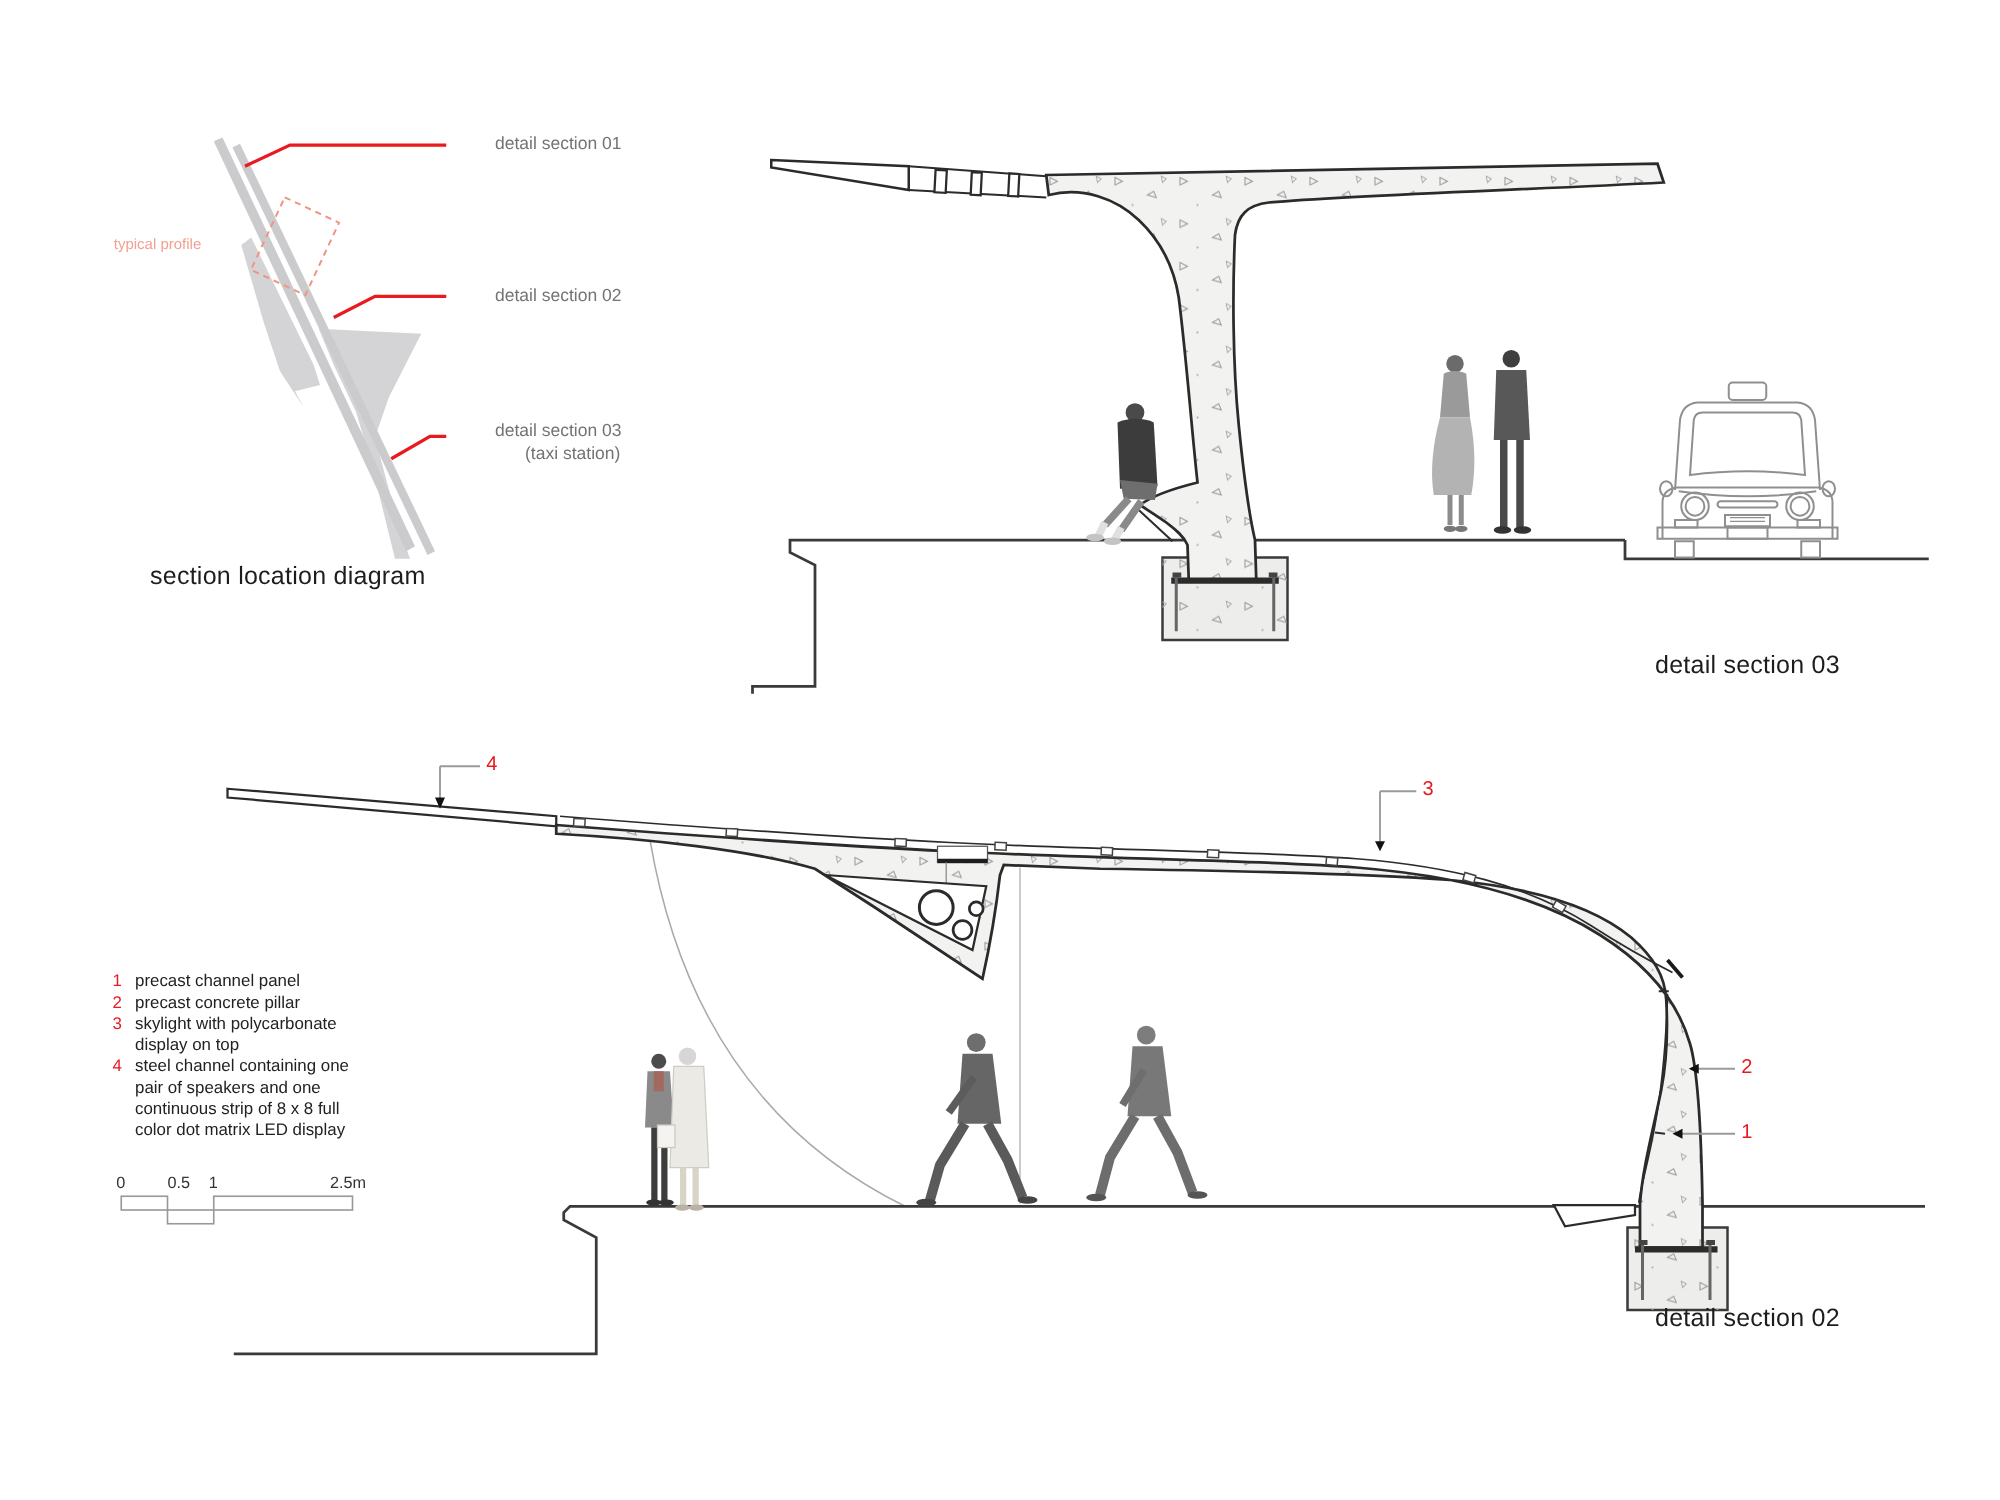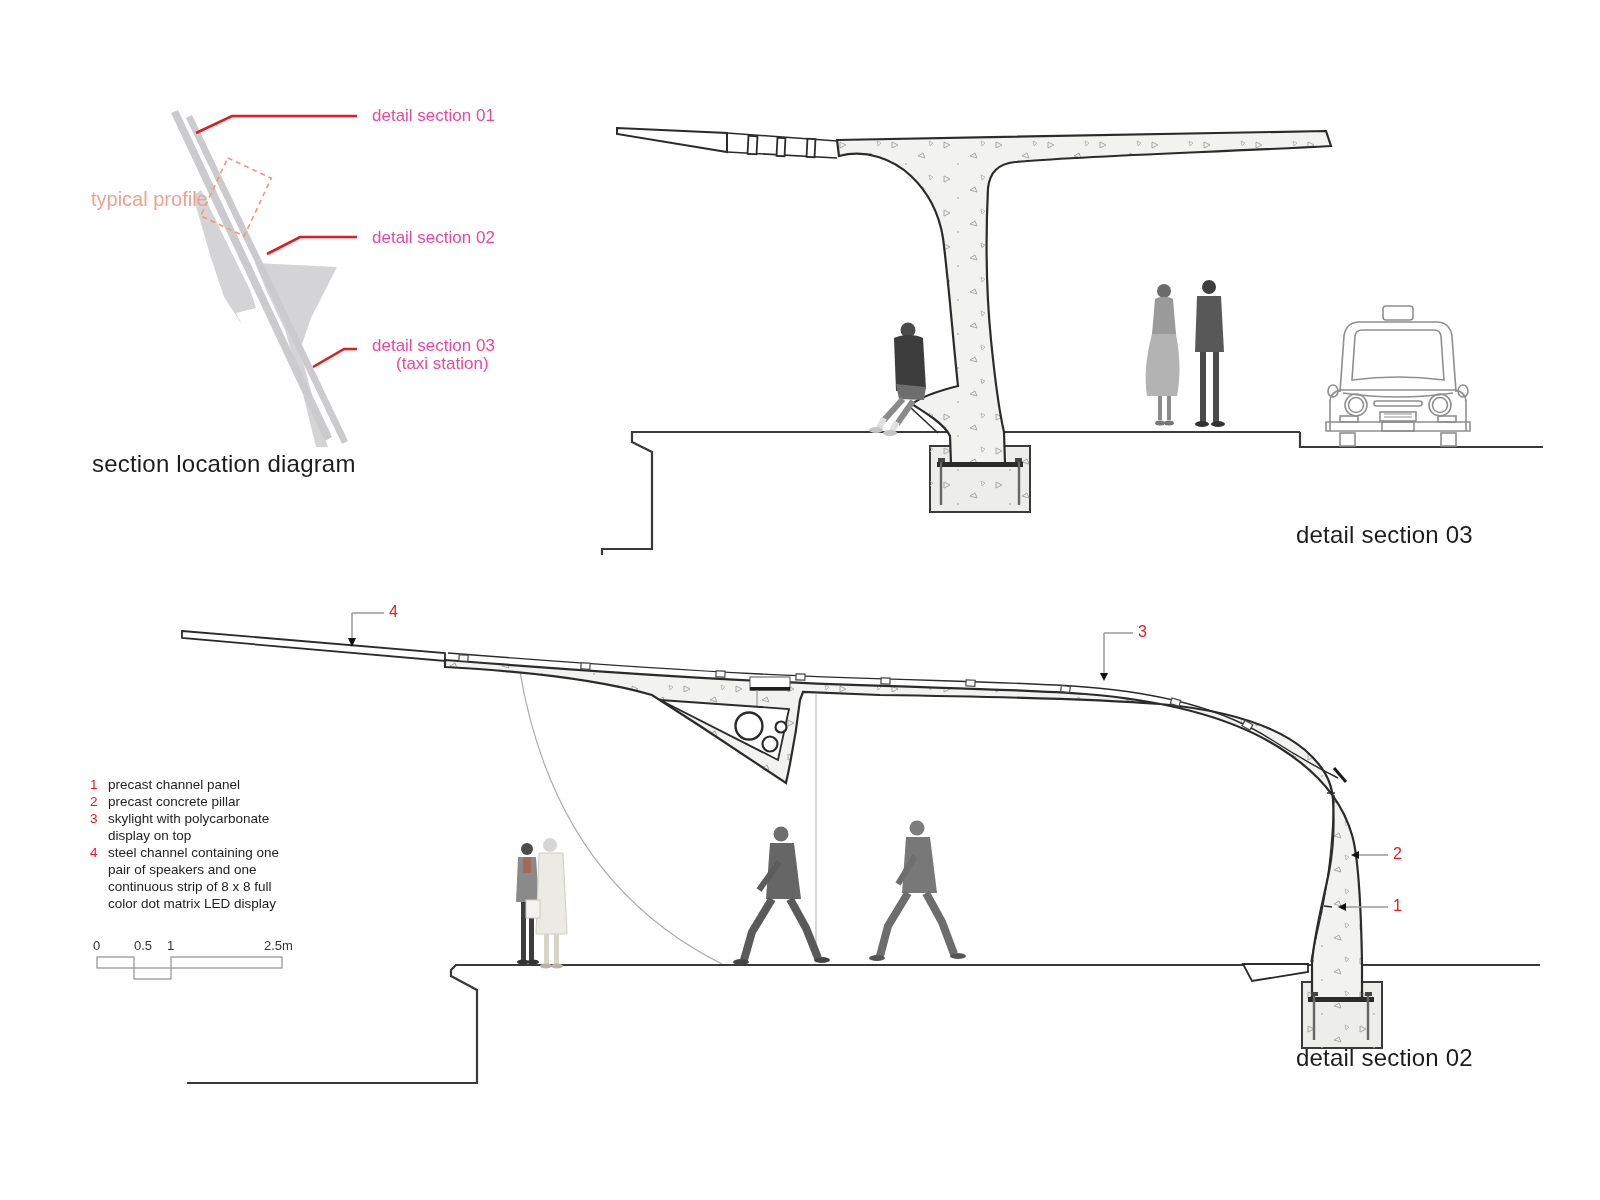--- a/index.html
+++ b/index.html
@@ -1,22 +1,22 @@
 <!DOCTYPE html>
 <html><head>
 <meta charset="utf-8">
 <style>
   html,body{margin:0;padding:0;background:#ffffff;}
   .canvas{position:relative;width:1600px;height:1200px;background:#fff;overflow:hidden;
           font-family:"Liberation Sans","DejaVu Sans",sans-serif;}
   .abs{position:absolute;white-space:nowrap;}
-  .title{font-size:24px;color:#1d1d1d;letter-spacing:.2px;}
-  .red-label{font-size:17px;color:#ec4899;}
+  .title{font-size:20px;color:#1d1d1d;letter-spacing:.2px;margin-left:28px;}
+  .red-label{font-size:14px;color:#737373;margin-left:24px;}
   .red-num{font-size:16px;color:#e8191f;}
-  .salmon-label{font-size:20px;color:#f2a091;}
+  .salmon-label{font-size:12px;color:#f2a091;}
   .legend{position:absolute;left:90px;top:776px;width:215px;font-size:13.5px;line-height:17px;color:#222;}
   .legend-item{display:flex;align-items:flex-start;}
   .legend-num{color:#e8191f;width:12px;flex:0 0 12px;margin-right:6px;text-align:left;}
   .legend-text{width:184px;white-space:normal;}
   .scale-tick{font-size:13px;color:#333;}
   svg{position:absolute;left:0;top:0;}
 </style>
 </head>
 <body>
 

